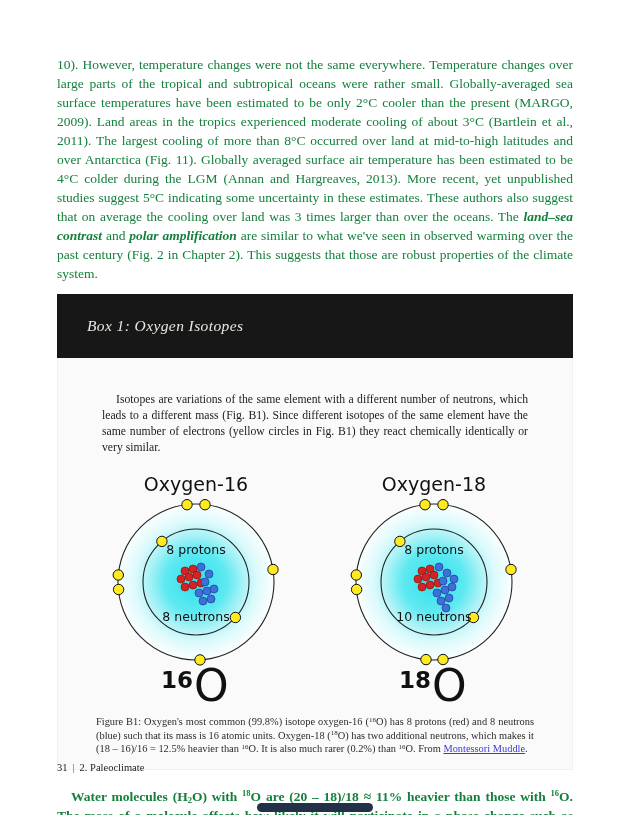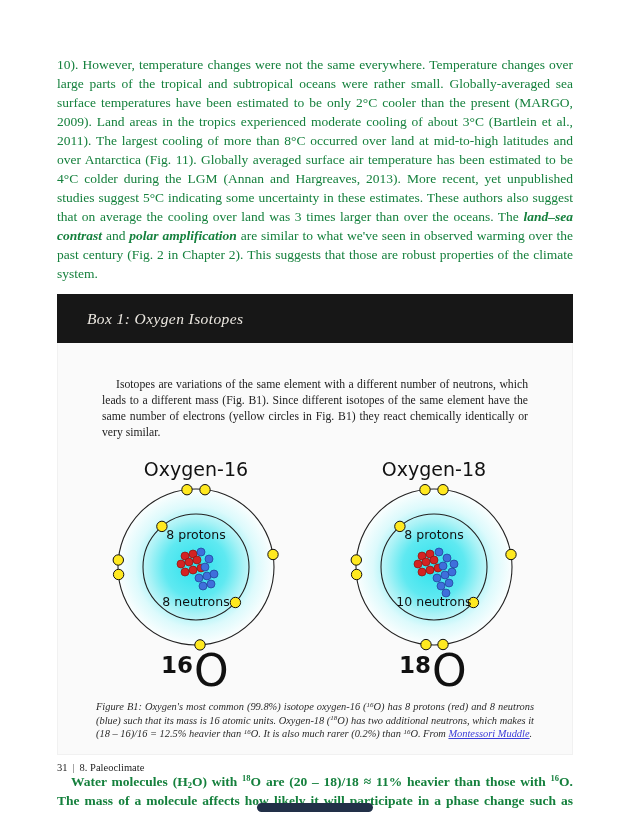--- a/index.html
+++ b/index.html
@@ -8,38 +8,38 @@
     background:#ffffff;font-family:"Liberation Serif", serif;color:#1c1c1c;
   }
   .content{position:absolute;left:57px;top:0;width:516px;}
   p.body-text{font-size:13.5px;line-height:19px;text-align:justify;margin:0;color:#15803d;}
   #p1{margin-top:55px;}
   .bi{font-weight:bold;font-style:italic;}
   sup.s{font-size:8.5px;position:relative;top:-4.5px;vertical-align:baseline;line-height:0;}
   sub.s{font-size:8.5px;position:relative;top:2.5px;vertical-align:baseline;line-height:0;}
 
   .box{margin-top:11px;}
-  .box-header{background:#171717;height:49px;display:flex;align-items:center;padding-left:30px;}
+  .box-header{background:#171717;height:64px;display:flex;align-items:center;padding-left:30px;}
   .box-header span{font-style:italic;font-size:15.5px;color:#ece8e1;letter-spacing:.4px;}
   .box-body{background:#fafafa;border:1px solid #f1f1f1;border-top:none;padding:18px 28px 13px 28px;}
   .box-intro{font-size:11.7px;line-height:16px;text-align:justify;text-indent:14px;margin:16px;color:#1c1c1c;}
 
   .diagrams{display:flex;justify-content:center;gap:6px;margin:4px -14px 0 -14px;}
   svg.atom{width:232px;height:236px;flex-shrink:0;display:block;}
   svg.atom text{font-family:"DejaVu Sans", sans-serif;fill:#111;}
   .orbit{fill:none;stroke:#222;stroke-width:1.1;}
   .electron{fill:#ffe920;stroke:#111;stroke-width:1;}
   .proton{fill:#d42322;stroke:#8a1210;stroke-width:.7;}
   .neutron{fill:#3f6fdb;stroke:#1e3f96;stroke-width:.7;}
   .atom-title{font-size:19px;}
   .nucleus-label{font-size:12.5px;}
   .mass-num{font-size:23px;font-weight:bold;}
   .sym-o{font-size:44px;}
 
-  .caption{margin:7px 10px 0 10px;font-size:10.4px;line-height:13.6px;font-style:italic;text-align:justify;color:#2b2b2b;}
+  .caption{margin:7px 10px 0 10px;font-size:10.4px;line-height:13.6px;text-align:justify;color:#2b2b2b;}
   .caption sup.s{font-size:7px;top:-3.5px;}
   .caption a{color:#3b3bd6;text-decoration:underline;}
 
   #p2{margin-top:17px;}
 
   .footer{position:absolute;left:57px;top:762px;font-size:10.5px;color:#222;}
   .footer .sep{margin:0 5px;color:#555;}
 
   .home-bar{position:absolute;left:50%;transform:translateX(-50%);top:803px;width:116px;height:9px;border-radius:5px;background:#223048;}
 </style>
@@ -165,15 +165,15 @@
       </div>
 
       <p class="caption"><span>Figure B1: Oxygen's most common (99.8%) isotope oxygen-16 (</span><sup class="s">16</sup><span>O) has 8 protons (red) and 8 neutrons (blue) such that its mass is 16 atomic units. Oxygen-18 (</span><sup class="s">18</sup><span>O) has two additional neutrons, which makes it (18 – 16)/16 = 12.5% heavier than </span><sup class="s">16</sup><span>O. It is also much rarer (0.2%) than </span><sup class="s">16</sup><span>O. From </span><a href="#">Montessori Muddle</a><span>.</span></p>
     </div>
   </div>
 
   <p class="body-text" id="p2" style="text-indent:14px;font-weight:bold;"><span>Water molecules (H</span><sub class="s">2</sub><span>O) with </span><sup class="s">18</sup><span>O are (20 – 18)/18 ≈ 11% heavier than those with </span><sup class="s">16</sup><span>O. The mass of a molecule affects how likely it will participate in a phase change such as evaporation or condensation. Water molecules at</span></p>
 
 </div>
 
-<div class="footer"><span>31</span><span class="sep">|</span><span>8. Paleoclimate</span></div>
+<div class="footer"><span>31</span><span class="sep">|</span><span>2. Paleoclimate</span></div>
 
 <div class="home-bar"></div>
 
 </body></html>

